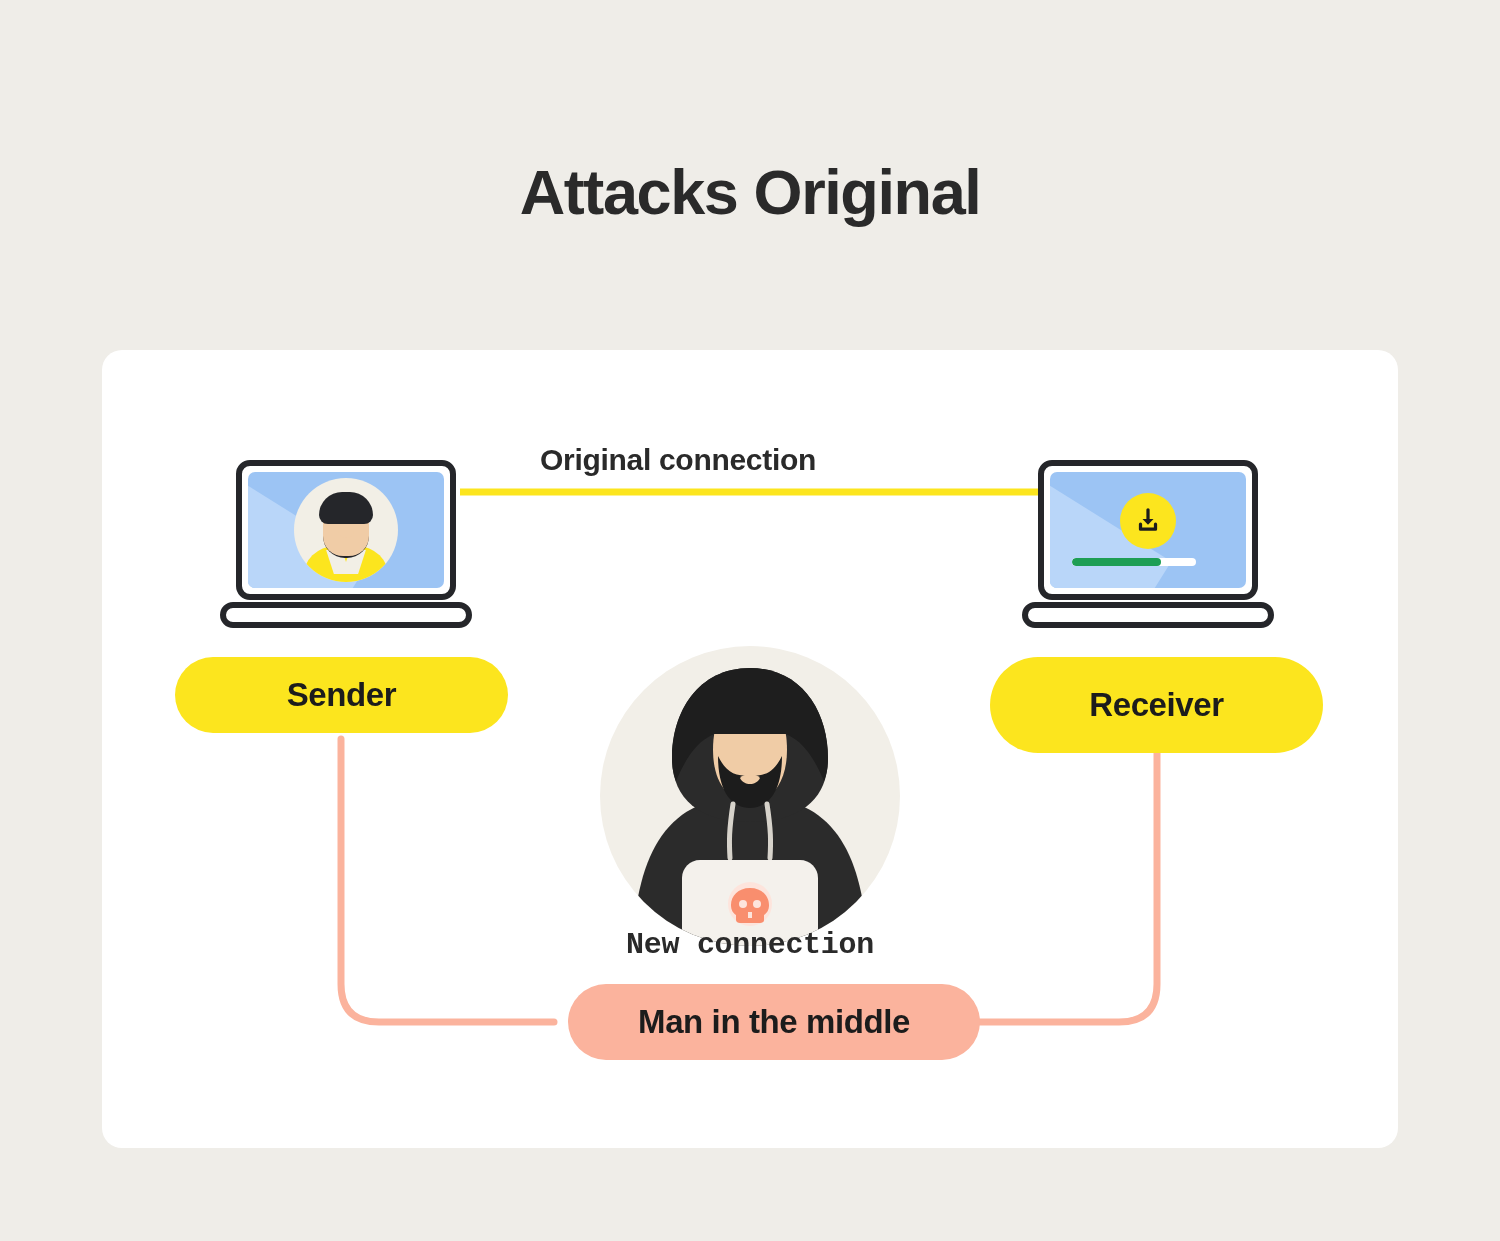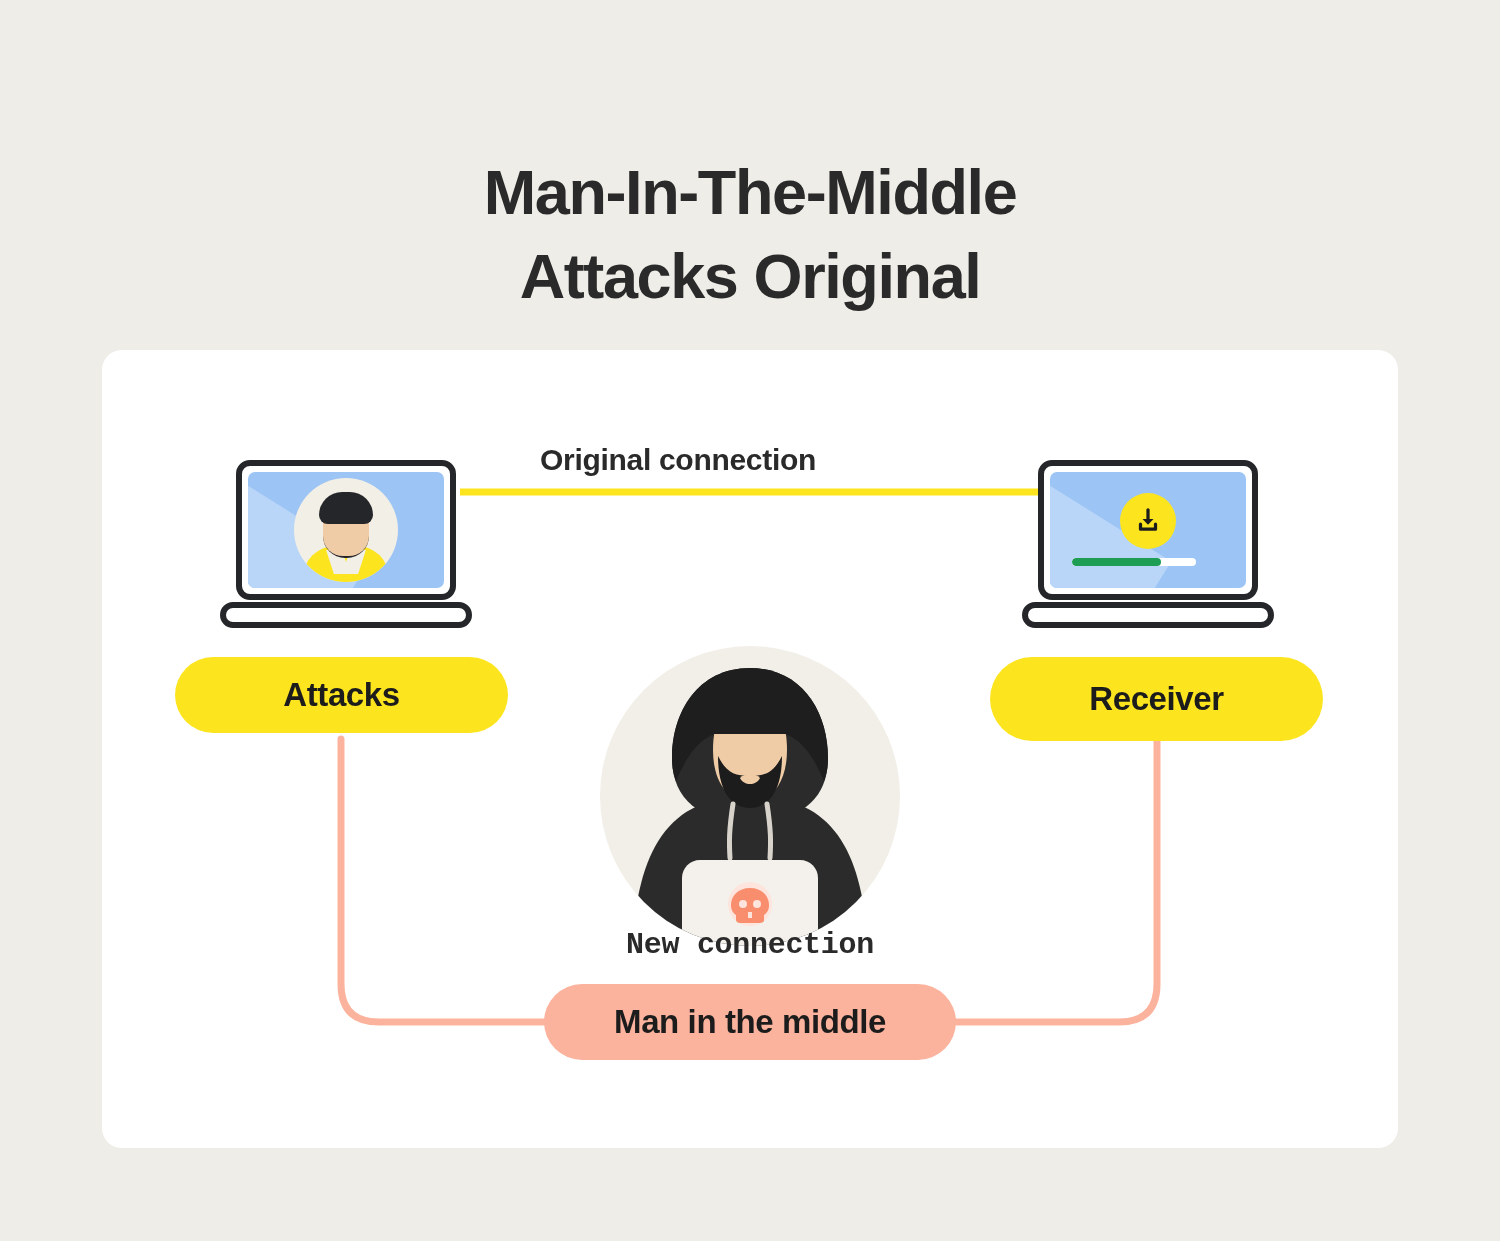--- a/index.html
+++ b/index.html
@@ -236,26 +236,26 @@
     top: 307px;
     width: 333px;
     height: 76px;
     background: #FCE51E;
     font-size: 33px;
   }
   .pill-receiver {
     left: 888px;
     top: 307px;
     width: 333px;
-    height: 84px;
+    height: 96px;
     background: #FCE51E;
     font-size: 33px;
   }
   .pill-mitm {
-    left: 442px;
+    left: 466px;
     top: 634px;
     width: 412px;
     height: 76px;
     background: #FBB39D;
     font-size: 33px;
   }
 
   
   .label {
     position: absolute;
@@ -295,21 +295,20 @@
     position: absolute;
     inset: 0;
   }
 </style>
 </head>
 <body>
 
 <div class="page">
 
   <h1 class="title">
-    <span class="title-line">Man-In-The-Middle</span>
     <span class="title-line">Attacks Original</span>
   </h1>
 
   <div class="card">
 
     <svg class="svg-layer" viewBox="0 0 1296 798">
       <line x1="358" y1="142" x2="938" y2="142" stroke="#FCE51E" stroke-width="7" stroke-linecap="butt"></line>
       <path d="M 239 389 L 239 634 Q 239 672 277 672 L 452 672" fill="none" stroke="#FBB39D" stroke-width="7" stroke-linecap="round"></path>
       <path d="M 1055 389 L 1055 634 Q 1055 672 1017 672 L 845 672" fill="none" stroke="#FBB39D" stroke-width="7" stroke-linecap="round"></path>
     </svg>
@@ -386,21 +385,21 @@
             <path d="M150 242 C 138 242 131 250 131 259 C 131 264 133 267 136 269 L 136 274 C 136 276 138 277 140 277 L 160 277 C 162 277 164 276 164 274 L 164 269 C 167 267 169 264 169 259 C 169 250 162 242 150 242 Z" fill="#F98E6E"></path>
             <circle cx="143" cy="258" r="4" fill="#FDE4DC"></circle>
             <circle cx="157" cy="258" r="4" fill="#FDE4DC"></circle>
             <path d="M148 266 L152 266 L152 272 L148 272 Z" fill="#FDE4DC"></path>
           </g>
         </g>
       </svg>
     </div>
 
     <div class="pill pill-sender">
-      <span>Attacks</span>
+      <span>Sender</span>
     </div>
     <div class="pill pill-receiver">
       <span>Receiver</span>
     </div>
 
     <div class="label label-new">New connection</div>
 
     <div class="pill pill-mitm">
       <span>Man in the middle</span>
     </div>

